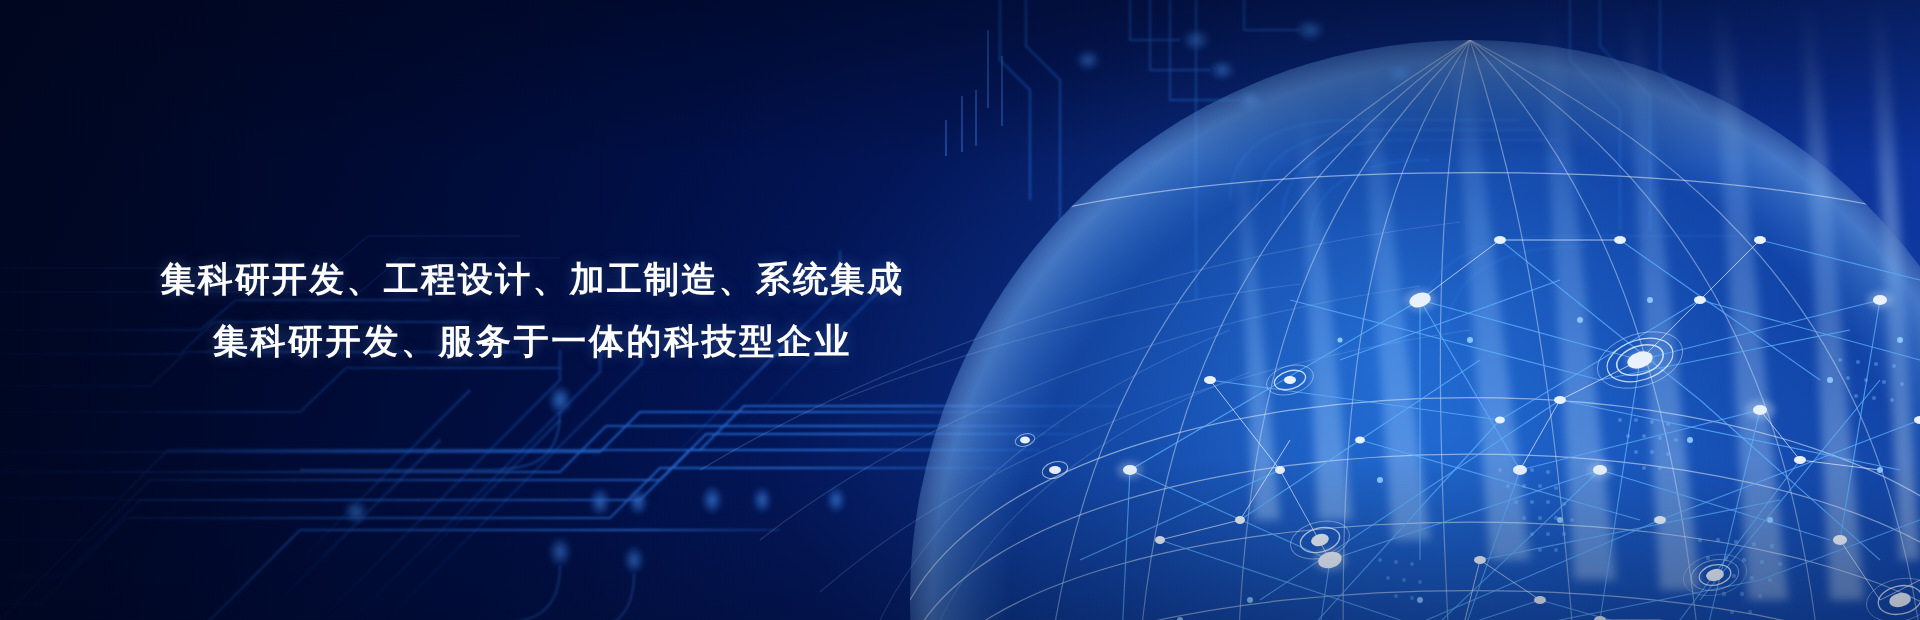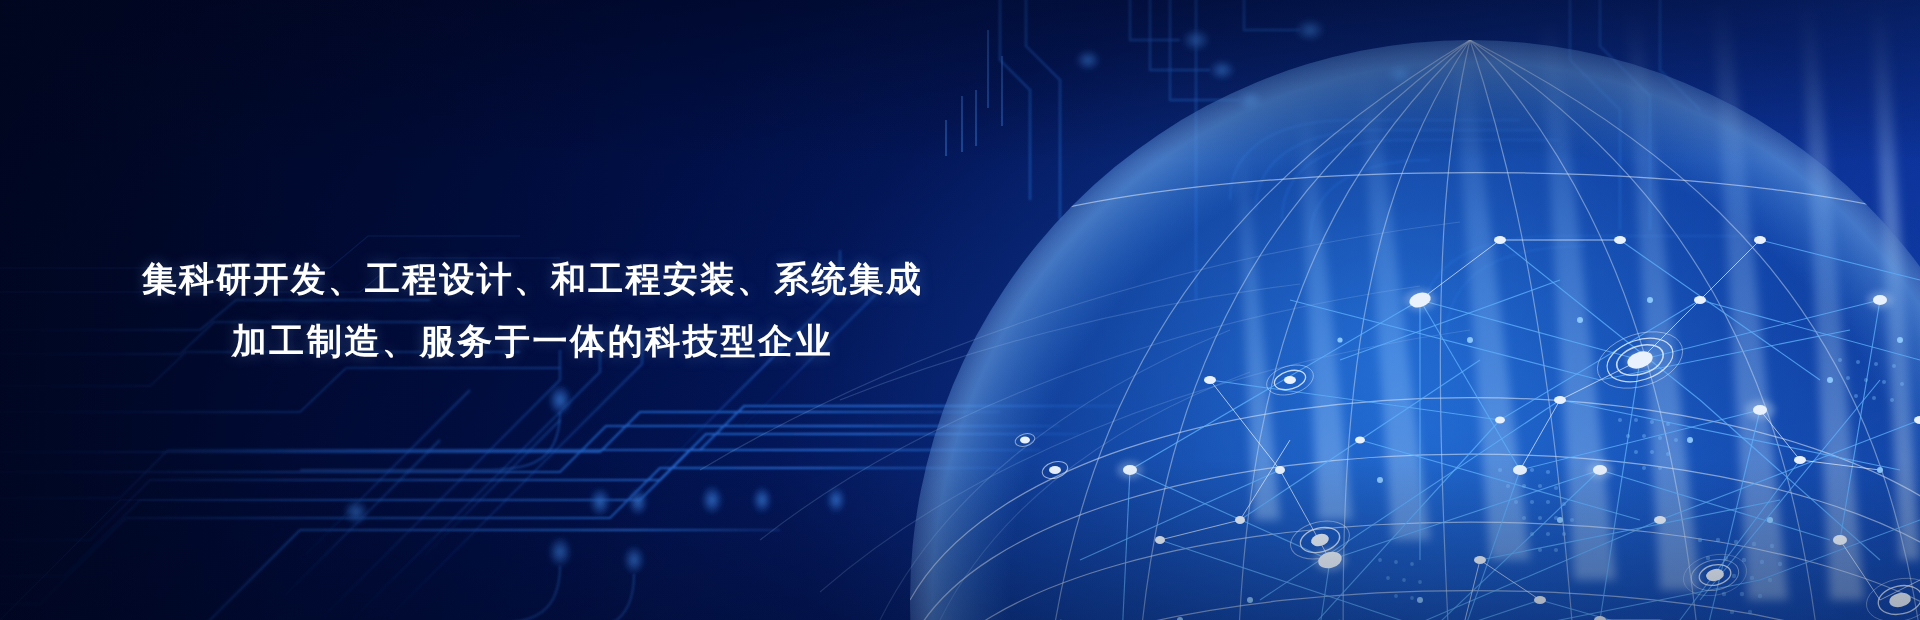--- a/index.html
+++ b/index.html
@@ -539,17 +539,17 @@
           <circle cx="1340" cy="340" r="2.6"></circle>
           <circle cx="1530" cy="680" r="2.6"></circle>
         </g>
       </g>
     </svg>
   </div>
 
   <div class="layer bg-vignette"></div>
 
   <div class="headline-block">
-    <div class="headline-line l1">集科研开发、工程设计、和工程安装、系统集成</div>
-    <div class="headline-line l2">加工制造、服务于一体的科技型企业</div>
+    <div class="headline-line l1">集科研开发、工程设计、加工制造、系统集成</div>
+    <div class="headline-line l2">集科研开发、服务于一体的科技型企业</div>
   </div>
 
 </div>
 
 </body></html>

